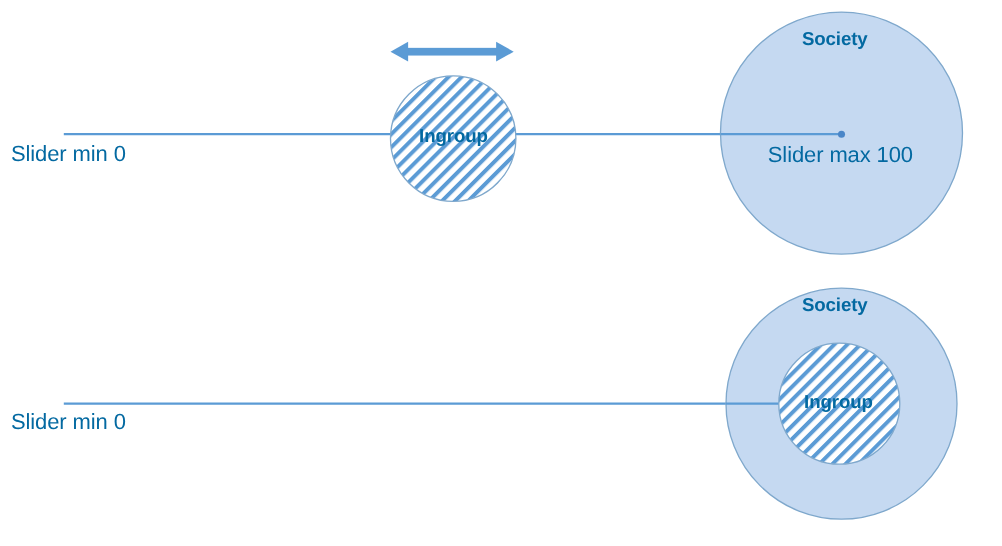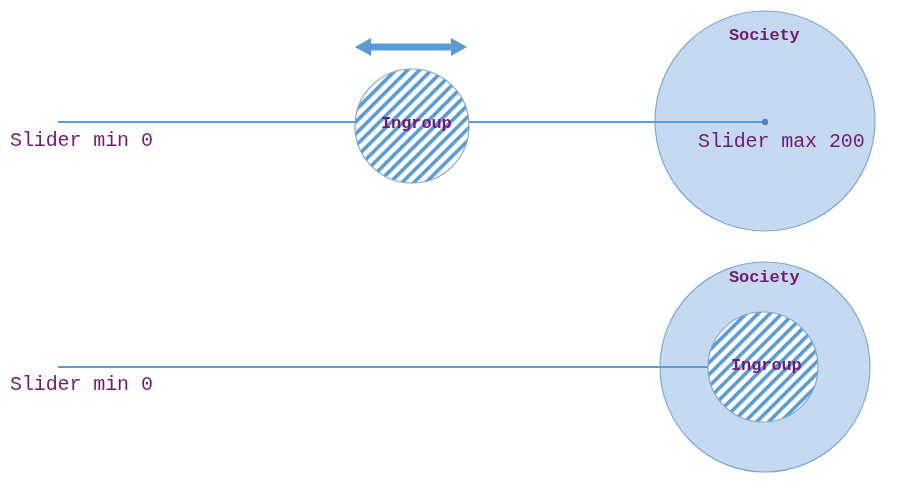--- a/index.html
+++ b/index.html
@@ -18,22 +18,22 @@
     overflow: hidden;
   }
   #stage svg {
     position: absolute;
     left: 0;
     top: 0;
   }
   .lbl {
     position: absolute;
     white-space: nowrap;
-    color: #701a75;
-    font-family: Liberation Mono, monospace;
+    color: #0369a1;
+    font-family: Liberation Sans, sans-serif;
   }
   .lbl-plain {
     font-size: 20px;
     font-weight: 400;
     letter-spacing: -0.1px;
   }
   .lbl-bold {
     font-size: 17px;
     font-weight: 700;
     letter-spacing: -0.1px;
@@ -85,21 +85,21 @@
       <circle cx="765" cy="367" r="105" fill="#C5D9F1" stroke="#7FA8CC" stroke-width="1.2"></circle>
 
       <line x1="660" y1="367" x2="710" y2="367" stroke="#5B9BD5" stroke-width="2"></line>
 
       <circle cx="763" cy="367" r="55" fill="url(#hatch)" stroke="#7FA8CC" stroke-width="1.2"></circle>
     </g>
   </svg>
 
   <div class="lbl lbl-plain slider-min-1">Slider min 0</div>
 
-  <div class="lbl lbl-plain slider-max-1">Slider max 200</div>
+  <div class="lbl lbl-plain slider-max-1">Slider max 100</div>
 
   <div class="lbl lbl-bold society-1">Society</div>
 
   <div class="lbl lbl-bold ingroup-1">Ingroup</div>
 
   <div class="lbl lbl-plain slider-min-2">Slider min 0</div>
 
   <div class="lbl lbl-bold society-2">Society</div>
 
   <div class="lbl lbl-bold ingroup-2">Ingroup</div>

